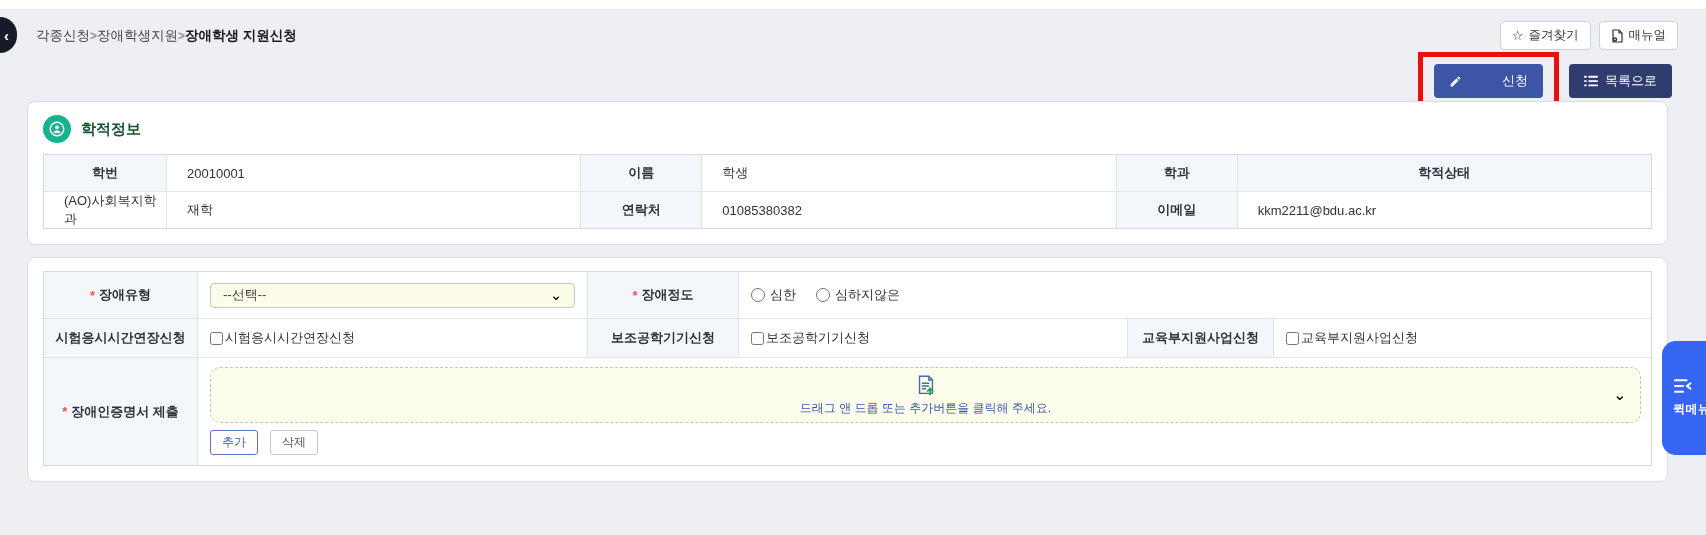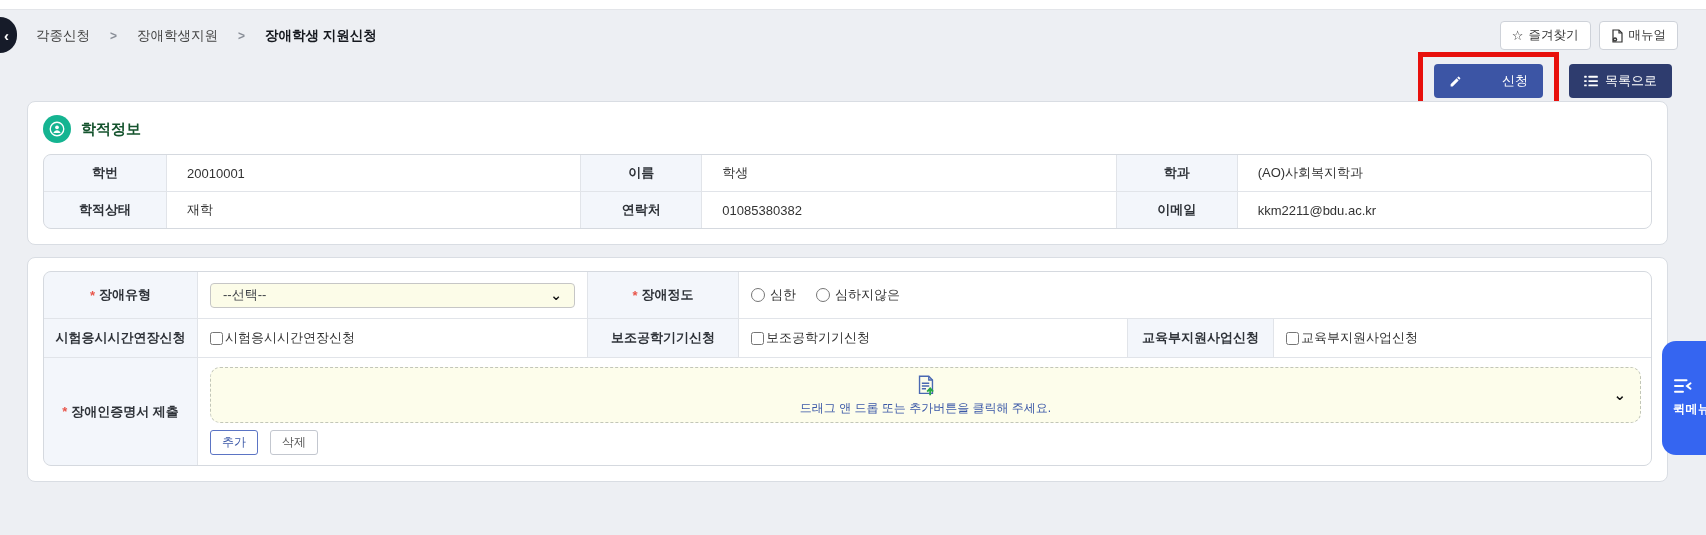--- a/index.html
+++ b/index.html
@@ -11,21 +11,21 @@
   }
   .top-strip { height:10px; background:#ffffff; border-bottom:1px solid #e3e5e9; }
 
   .back-handle {
     position:absolute; left:0; top:17px; width:17px; height:36px;
     background:#161b29; border-radius:0 18px 18px 0; color:#fff;
     display:flex; align-items:center; justify-content:center;
     font-size:15px; font-weight:700; cursor:pointer; padding-right:4px;
   }
 
-  .breadcrumb { position:absolute; left:36px; top:27px; display:flex; align-items:center; gap:20px; font-size:13.5px; color:#444; }
+  .breadcrumb { position:absolute; left:36px; top:27px; display:flex; align-items:center; gap:0; font-size:13.5px; color:#444; }
   .breadcrumb .sep { color:#8a8f98; font-size:12px; font-weight:700; }
   .breadcrumb .crumb { cursor:pointer; }
   .breadcrumb .current { font-weight:700; color:#15181e; }
 
   .top-right { position:absolute; right:28px; top:21px; display:flex; gap:8px; }
   .tr-btn {
     background:#fff; border:1px solid #ced2d9; border-radius:4px;
     padding:5px 11px; font-size:12.5px; color:#333;
     display:flex; align-items:center; gap:5px; cursor:pointer;
   }
@@ -41,21 +41,21 @@
   .card {
     background:#fff; border:1px solid #d9dde3; border-radius:8px;
     padding:13px 15px 15px 15px; margin-bottom:12px;
   }
   .sec-head { display:flex; align-items:center; gap:10px; margin-bottom:11px; }
   .sec-icon { width:28px; height:28px; border-radius:50%; background:#15b491; display:flex; align-items:center; justify-content:center; flex:none; }
   .sec-title { font-size:15px; font-weight:700; color:#14532d; }
 
   .grid-table {
     display:grid; gap:1px; background:#e1e4e9;
-    border:1px solid #d5d9df; border-radius:8px; overflow:hidden;
+    border:1px solid #d5d9df; border-radius:0; overflow:hidden;
   }
   .t-academic { grid-template-columns:122px 1fr 120px 1fr 120px 1fr; grid-auto-rows:36px; }
   .t-apply    { grid-template-columns:153px 389px 150px 388px 145px 1fr; grid-template-rows:46px 38px auto; }
 
   .cell { background:#fff; display:flex; align-items:center; font-size:13px; }
   .cell-label { background:#f3f6fb; justify-content:center; font-weight:700; color:#2e3238; text-align:center; }
   .cell-value { padding-left:20px; color:#333; }
   .req { color:#e8554a; font-weight:700; margin-right:4px; }
 
   .cell-input { padding:0 12px; }
@@ -168,22 +168,22 @@
         </svg>
       </span>
       <span class="sec-title">학적정보</span>
     </div>
     <div class="grid-table t-academic">
       <div class="cell cell-label">학번</div>
       <div class="cell cell-value">20010001</div>
       <div class="cell cell-label">이름</div>
       <div class="cell cell-value">학생</div>
       <div class="cell cell-label">학과</div>
+      <div class="cell cell-label">학적상태</div>
       <div class="cell cell-value">(AO)사회복지학과</div>
-      <div class="cell cell-label">학적상태</div>
       <div class="cell cell-value">재학</div>
       <div class="cell cell-label">연락처</div>
       <div class="cell cell-value">01085380382</div>
       <div class="cell cell-label">이메일</div>
       <div class="cell cell-value">kkm2211@bdu.ac.kr</div>
     </div>
   </div>
 
   <div class="card">
     <div class="grid-table t-apply">

